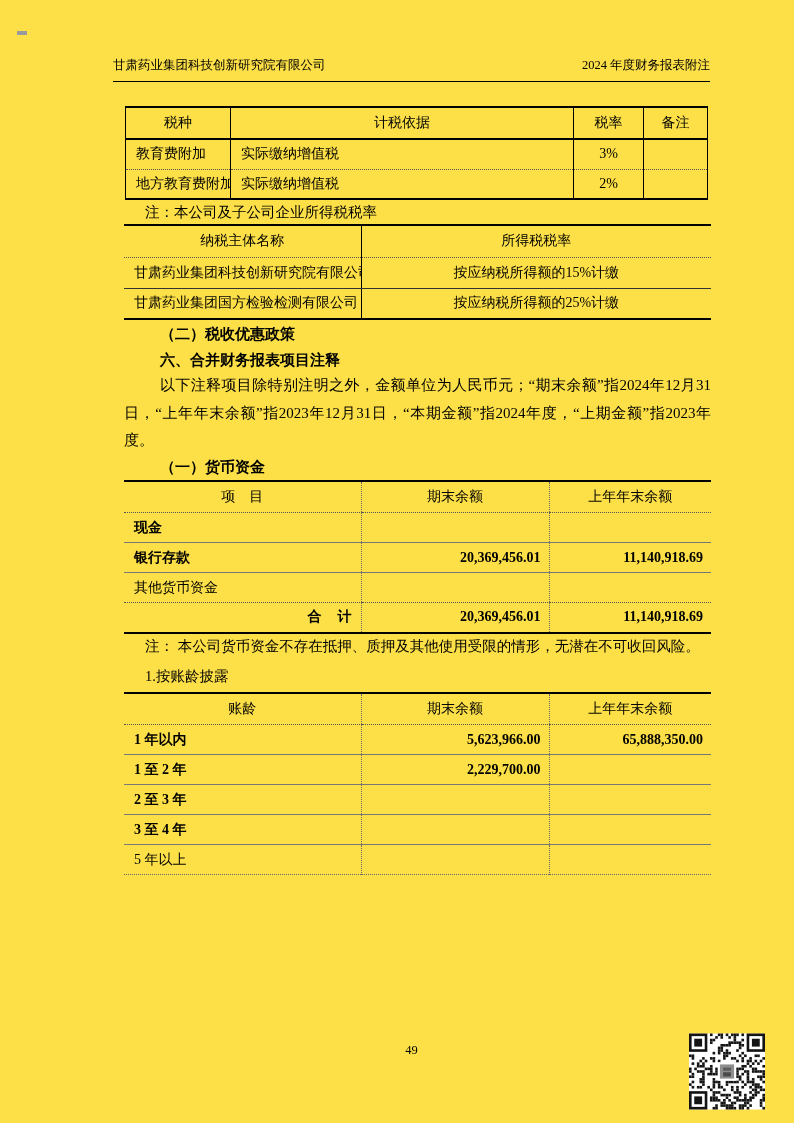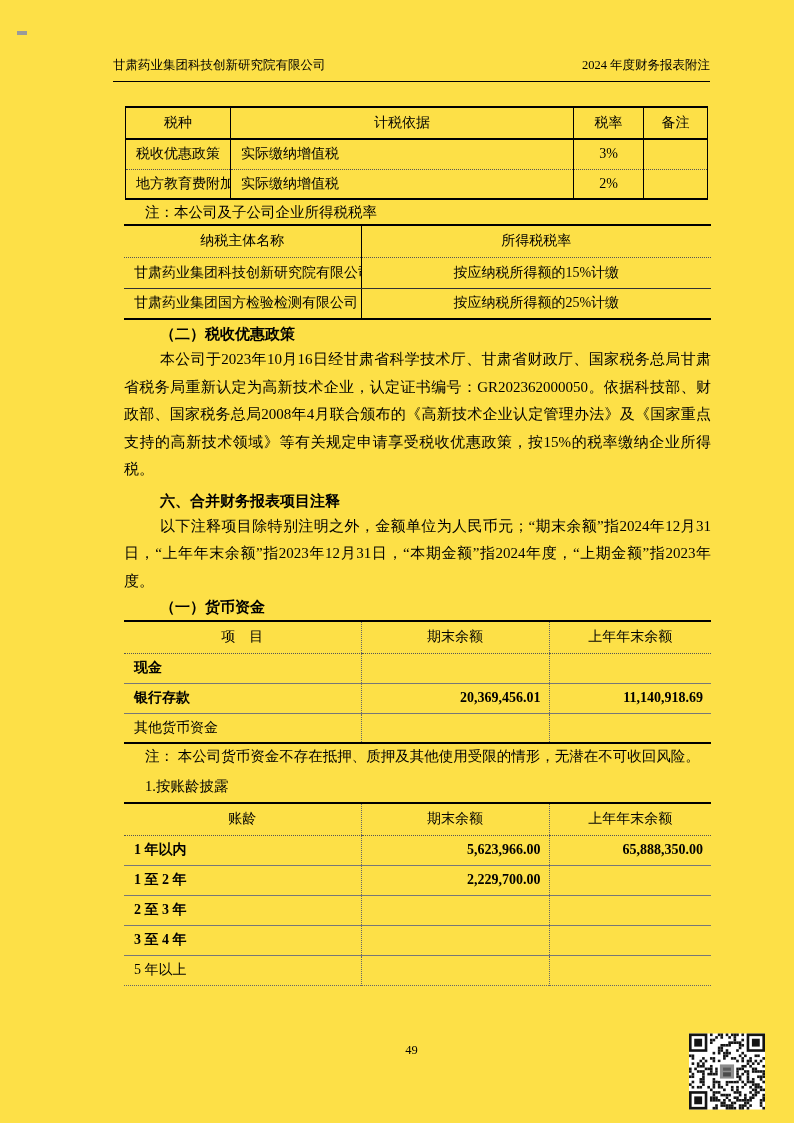--- a/index.html
+++ b/index.html
@@ -83,21 +83,21 @@
     <thead>
       <tr>
         <th class="c-c">税种</th>
         <th class="c-c">计税依据</th>
         <th class="c-c">税率</th>
         <th class="c-c">备注</th>
       </tr>
     </thead>
     <tbody>
       <tr class="dotted">
-        <td class="c-l">税收优惠政策</td>
+        <td class="c-l">教育费附加</td>
         <td class="c-l">实际缴纳增值税</td>
         <td class="c-c">3%</td>
         <td class="c-c"></td>
       </tr>
       <tr>
         <td class="c-l">地方教育费附加</td>
         <td class="c-l">实际缴纳增值税</td>
         <td class="c-c">2%</td>
         <td class="c-c"></td>
       </tr>
@@ -123,21 +123,20 @@
         <td class="c-c">按应纳税所得额的15%计缴</td>
       </tr>
       <tr>
         <td class="c-l">甘肃药业集团国方检验检测有限公司</td>
         <td class="c-c">按应纳税所得额的25%计缴</td>
       </tr>
     </tbody>
   </table>
 
   <h3 class="sec sec-m1">（二）税收优惠政策</h3>
-  <p class="para">本公司于2023年10月16日经甘肃省科学技术厅、甘肃省财政厅、国家税务总局甘肃省税务局重新认定为高新技术企业，认定证书编号：GR202362000050。依据科技部、财政部、国家税务总局2008年4月联合颁布的《高新技术企业认定管理办法》及《国家重点支持的高新技术领域》等有关规定申请享受税收优惠政策，按15%的税率缴纳企业所得税。</p>
 
   <h3 class="sec sec-m2">六、合并财务报表项目注释</h3>
   <p class="para">以下注释项目除特别注明之外，金额单位为人民币元；“期末余额”指2024年12月31日，“上年年末余额”指2023年12月31日，“本期金额”指2024年度，“上期金额”指2023年度。</p>
 
   <h3 class="sec sec-m3">（一）货币资金</h3>
 
   <table class="t3">
     <colgroup>
         <col style="width:237px">
         <col style="width:188px">
@@ -158,20 +157,25 @@
       </tr>
       <tr class="solid">
         <td class="c-l">银行存款</td>
         <td class="c-r">20,369,456.01</td>
         <td class="c-r">11,140,918.69</td>
       </tr>
       <tr class="dotted">
         <td class="c-l">其他货币资金</td>
         <td class="c-r"></td>
         <td class="c-r"></td>
+      </tr>
+      <tr class="total">
+        <td class="total-label">合　计</td>
+        <td class="c-r">20,369,456.01</td>
+        <td class="c-r">11,140,918.69</td>
       </tr>
     </tbody>
   </table>
 
   <div class="note">注： 本公司货币资金不存在抵押、质押及其他使用受限的情形，无潜在不可收回风险。</div>
 
   <div class="sub">1.按账龄披露</div>
 
   <table class="t4">
     <colgroup>

